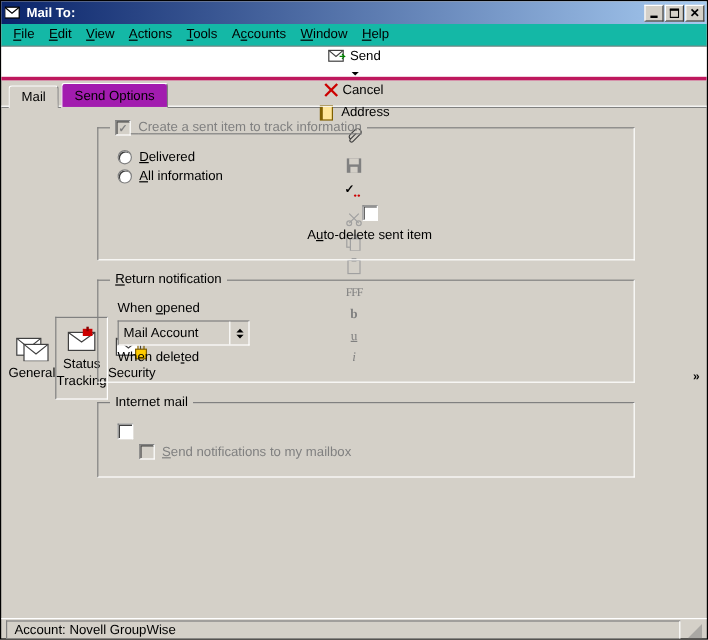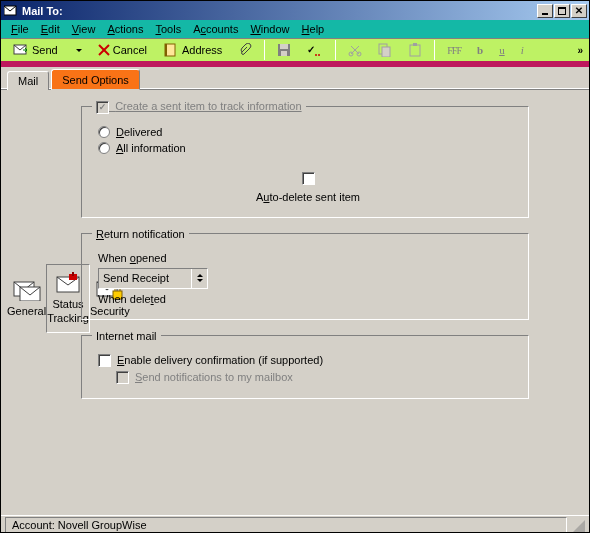--- a/index.html
+++ b/index.html
@@ -41,25 +41,26 @@
     height: 19px;
     background: #14b8a6;
     display: flex; align-items: center;
     padding: 0 4px;
     border-bottom: 1px solid #808080;
   }
   .menuitem { padding: 2px 6px; cursor: default; }
   .menuitem u { text-decoration: underline; }
   .toolbar {
     height: 28px;
-    background: #bef264;
+    background: #ffffff;
     display: flex; align-items: center;
     padding: 0 6px;
-    border-bottom: 6px solid #be185d;
+    border-bottom: 3px solid #be185d;
     gap: 4px;
+    flex-direction: column;
   }
   .tbtn {
     height: 22px;
     padding: 0 5px;
     display: inline-flex; align-items: center; gap: 3px;
     border: 1px solid transparent;
     color: #000;
   }
   .tbtn.disabled { color: #808080; }
   .tbtn svg { flex-shrink: 0; }
@@ -82,21 +83,21 @@
     border: 1px solid #808080;
     border-bottom: none;
     border-top-left-radius: 3px; border-top-right-radius: 3px;
     position: relative; top: 1px;
     margin-right: 2px;
     color: #000;
     z-index: 1;
     border-left-color: #fff; border-top-color: #fff;
   }
   .tab.active {
-    background: #f97316;
+    background: #a21caf;
     z-index: 2;
     padding-top: 4px;
     border-bottom: 1px solid #d4d0c8;
   }
   .body {
     height: 426px;
     border-top: 1px solid #808080;
     display: flex;
   }
   .sidebar {
@@ -371,35 +372,34 @@
         <span class="chkbx"></span>
         <span>A<u>u</u>to-delete sent item</span>
       </div>
     </fieldset>
 
     <fieldset>
       <legend><u>R</u>eturn notification</legend>
       <div class="formrow">When <u>o</u>pened</div>
       <div class="formrow">
         <div class="combo">
-          <span class="cval">Send Receipt</span>
+          <span class="cval">Mail Account</span>
           <span class="carrow">
               <span class="up"></span>
               <span class="down"></span>
             </span>
         </div>
       </div>
       <div class="formrow">When dele<u>t</u>ed</div>
     </fieldset>
 
     <fieldset>
       <legend>Internet mail</legend>
       <div class="chk">
         <span class="chkbx"></span>
-        <span><u>E</u>nable delivery confirmation (if supported)</span>
       </div>
       <div class="chk" style="margin-left:24px;">
         <span class="chkbx disabled"></span>
         <span class="lbl-disabled"><u>S</u>end notifications to my mailbox</span>
       </div>
     </fieldset>
 
   </div>
 </div>
 

